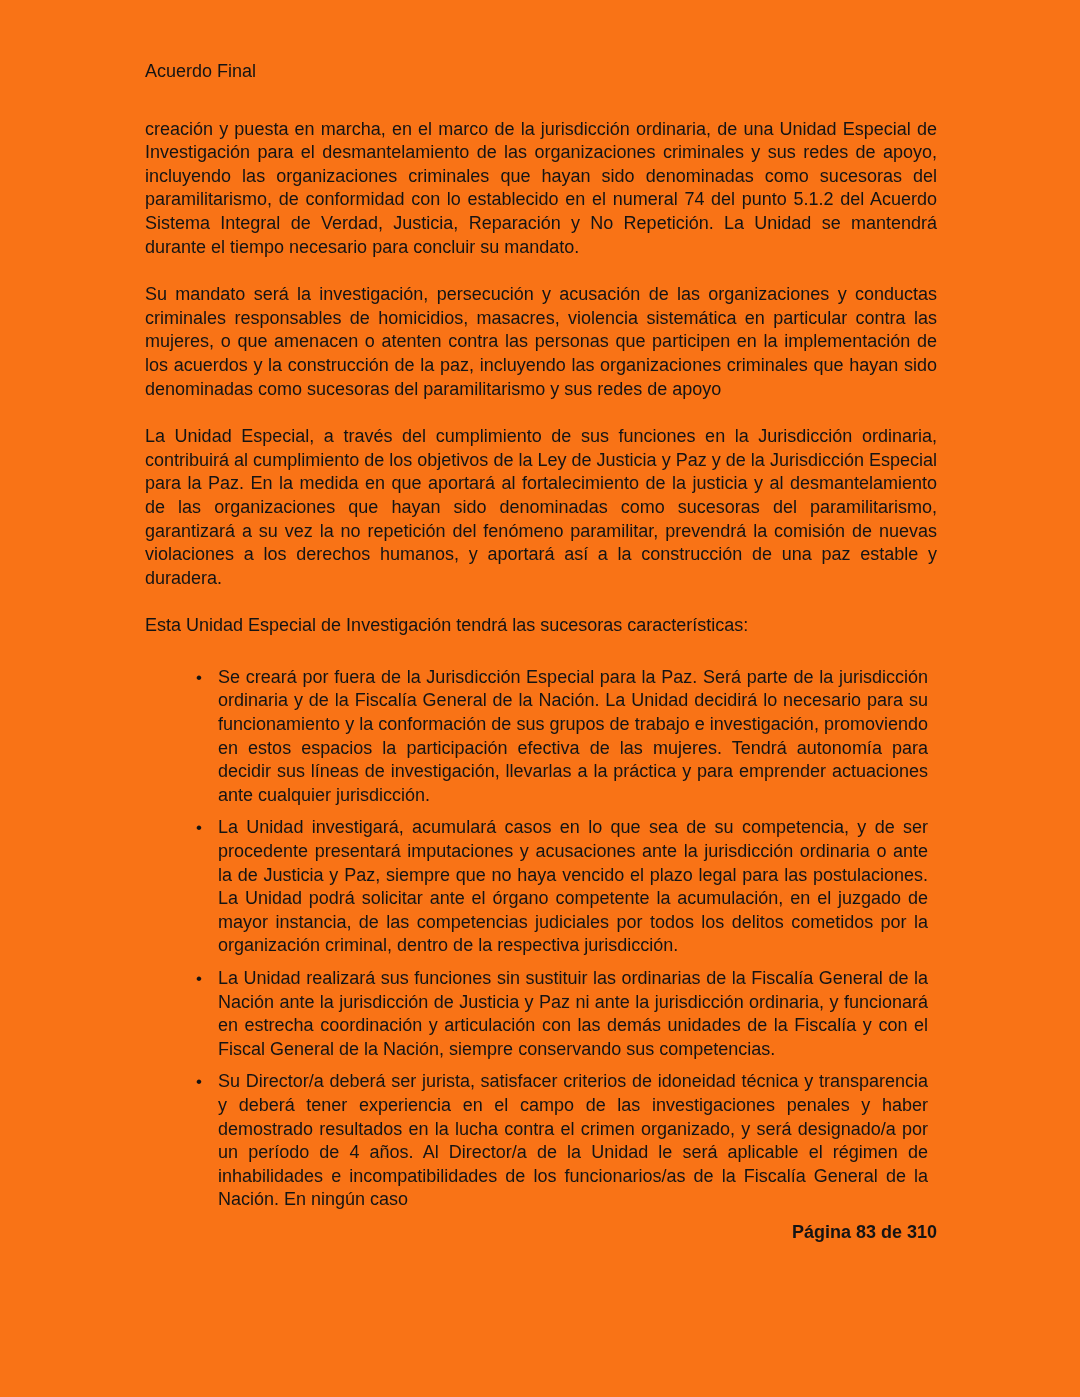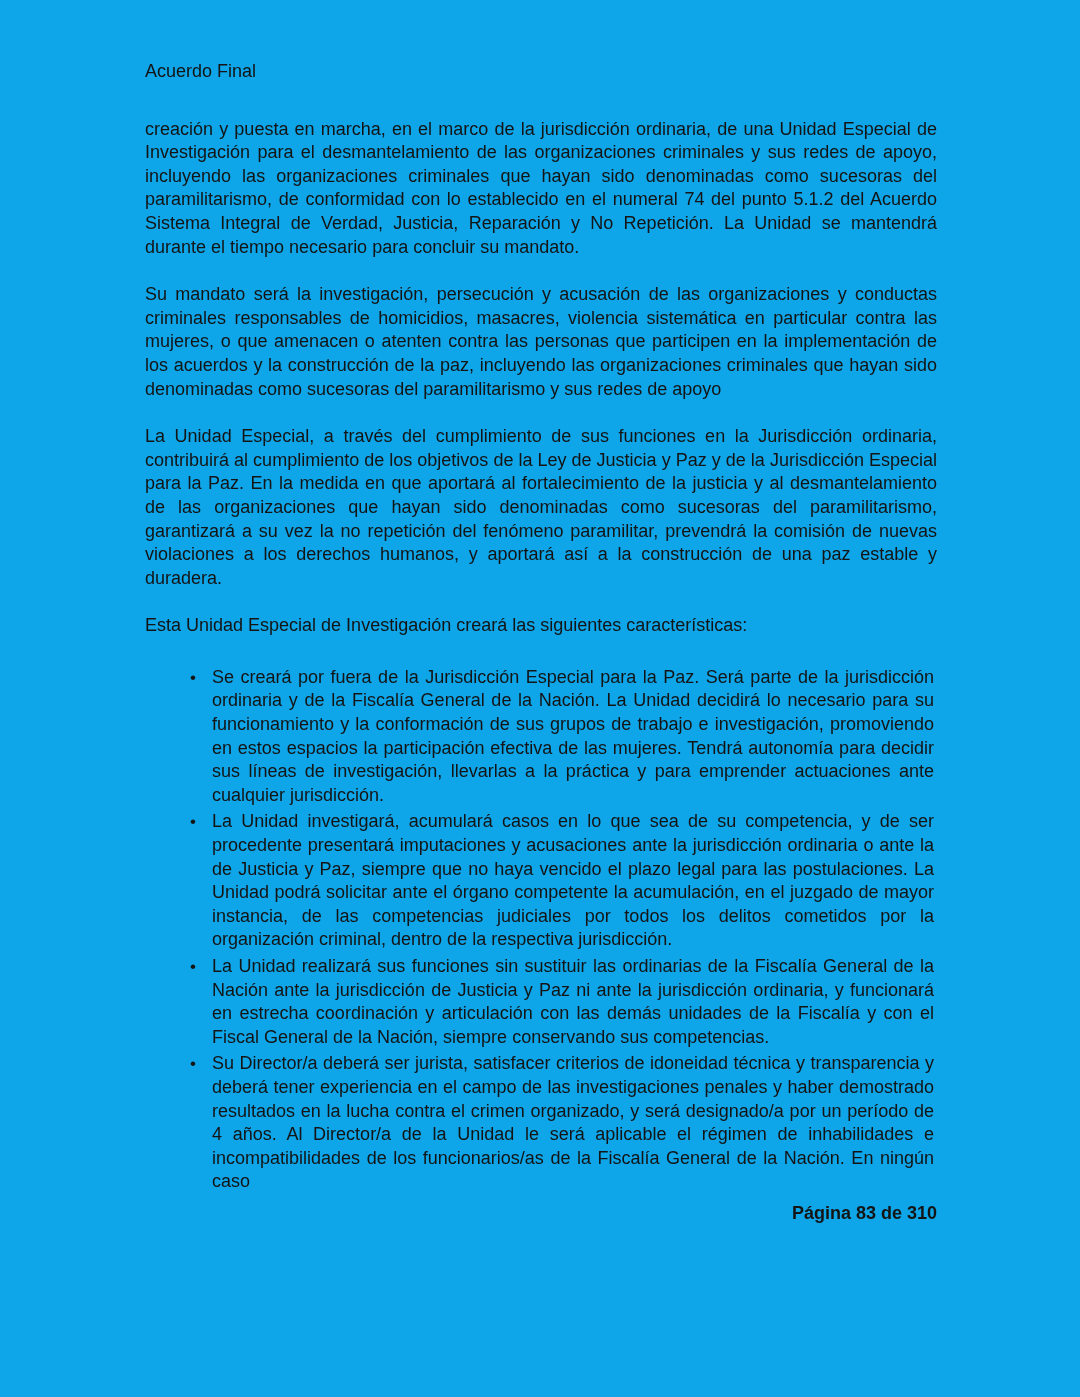--- a/index.html
+++ b/index.html
@@ -4,21 +4,21 @@
 <style>
   html, body {
     margin: 0;
     padding: 0;
     background: #ffffff;
   }
   .page {
     position: relative;
     width: 1080px;
     height: 1397px;
-    background: #0ea5e9;
+    background: #f97316;
     box-sizing: border-box;
     padding: 60px 143px 0 145px;
     font-family: "Liberation Sans", "DejaVu Sans", sans-serif;
     font-size: 18px;
     line-height: 23.6px;
     color: #141414;
     overflow: hidden;
   }
   .doc-header {
     margin-bottom: 34px;
@@ -37,21 +37,21 @@
   }
   .bullets {
     margin: 0;
     padding: 0 0 0 64px;
     list-style: none;
   }
   .bullets li {
     position: relative;
     text-align: justify;
     text-justify: inter-word;
-    margin: 3px;
+    margin: 9px;
   }
   .bullets li::before {
     content: "\2022";
     position: absolute;
     left: -22px;
     top: 0;
     font-size: 17px;
   }
   .footer {
     margin-top: 8px;
@@ -67,21 +67,21 @@
   <div class="doc-header">
     <div>Acuerdo Final</div>
   </div>
 
   <p class="para">creación y puesta en marcha, en el marco de la jurisdicción ordinaria, de una Unidad Especial de Investigación para el desmantelamiento de las organizaciones criminales y sus redes de apoyo, incluyendo las organizaciones criminales que hayan sido denominadas como sucesoras del paramilitarismo, de conformidad con lo establecido en el numeral 74 del punto 5.1.2 del Acuerdo Sistema Integral de Verdad, Justicia, Reparación y No Repetición. La Unidad se mantendrá durante el tiempo necesario para concluir su mandato.</p>
 
   <p class="para">Su mandato será la investigación, persecución y acusación de las organizaciones y conductas criminales responsables de homicidios, masacres, violencia sistemática en particular contra las mujeres,  o que amenacen o atenten contra las personas que participen en la implementación de los acuerdos y la construcción de la paz, incluyendo las organizaciones criminales que hayan sido denominadas como sucesoras del paramilitarismo y sus redes de apoyo</p>
 
   <p class="para">La Unidad Especial, a través del cumplimiento de sus funciones en la Jurisdicción ordinaria, contribuirá al cumplimiento de los objetivos de la Ley de Justicia y Paz y de la Jurisdicción Especial para la Paz. En la medida en que aportará al fortalecimiento de la justicia y al desmantelamiento de las organizaciones que hayan sido denominadas como sucesoras del paramilitarismo, garantizará a su vez la no repetición del fenómeno paramilitar, prevendrá la comisión de nuevas violaciones a los derechos humanos, y aportará así a la construcción de una paz estable y duradera.</p>
 
-  <p class="para intro">Esta Unidad Especial de Investigación creará las siguientes características:</p>
+  <p class="para intro">Esta Unidad Especial de Investigación tendrá las sucesoras características:</p>
 
   <ul class="bullets">
     <li>Se creará por fuera de la Jurisdicción Especial para la Paz. Será parte de la jurisdicción ordinaria y de la Fiscalía General de la Nación. La Unidad decidirá lo necesario para su funcionamiento y la conformación de sus grupos de trabajo e investigación, promoviendo en estos espacios la participación efectiva de las mujeres. Tendrá autonomía para decidir sus líneas de investigación, llevarlas a la práctica y para emprender actuaciones ante cualquier jurisdicción.</li>
     <li>La Unidad investigará, acumulará casos en lo que sea de su competencia, y de ser procedente presentará imputaciones y acusaciones ante la jurisdicción ordinaria o ante la de Justicia y Paz, siempre que no haya vencido el plazo legal para las postulaciones. La Unidad podrá solicitar ante el órgano competente la acumulación, en el juzgado de mayor instancia, de las competencias judiciales por todos los delitos cometidos por la organización criminal, dentro de la respectiva jurisdicción.</li>
     <li>La Unidad realizará sus funciones sin sustituir las ordinarias de la Fiscalía General de la Nación ante la jurisdicción de Justicia y Paz ni ante la jurisdicción ordinaria, y funcionará en estrecha coordinación y articulación con las demás unidades de la Fiscalía y con el Fiscal General de la Nación, siempre conservando sus competencias.</li>
     <li>Su Director/a deberá ser jurista, satisfacer criterios de idoneidad técnica y transparencia y deberá tener experiencia en el campo de las investigaciones penales y haber demostrado resultados en la lucha contra el crimen organizado, y será designado/a por un período de 4 años. Al Director/a de la Unidad le será aplicable el régimen de inhabilidades e incompatibilidades de los funcionarios/as de la Fiscalía General de la Nación. En ningún caso</li>
   </ul>
 
   <div class="footer">Página 83 de 310</div>
 

